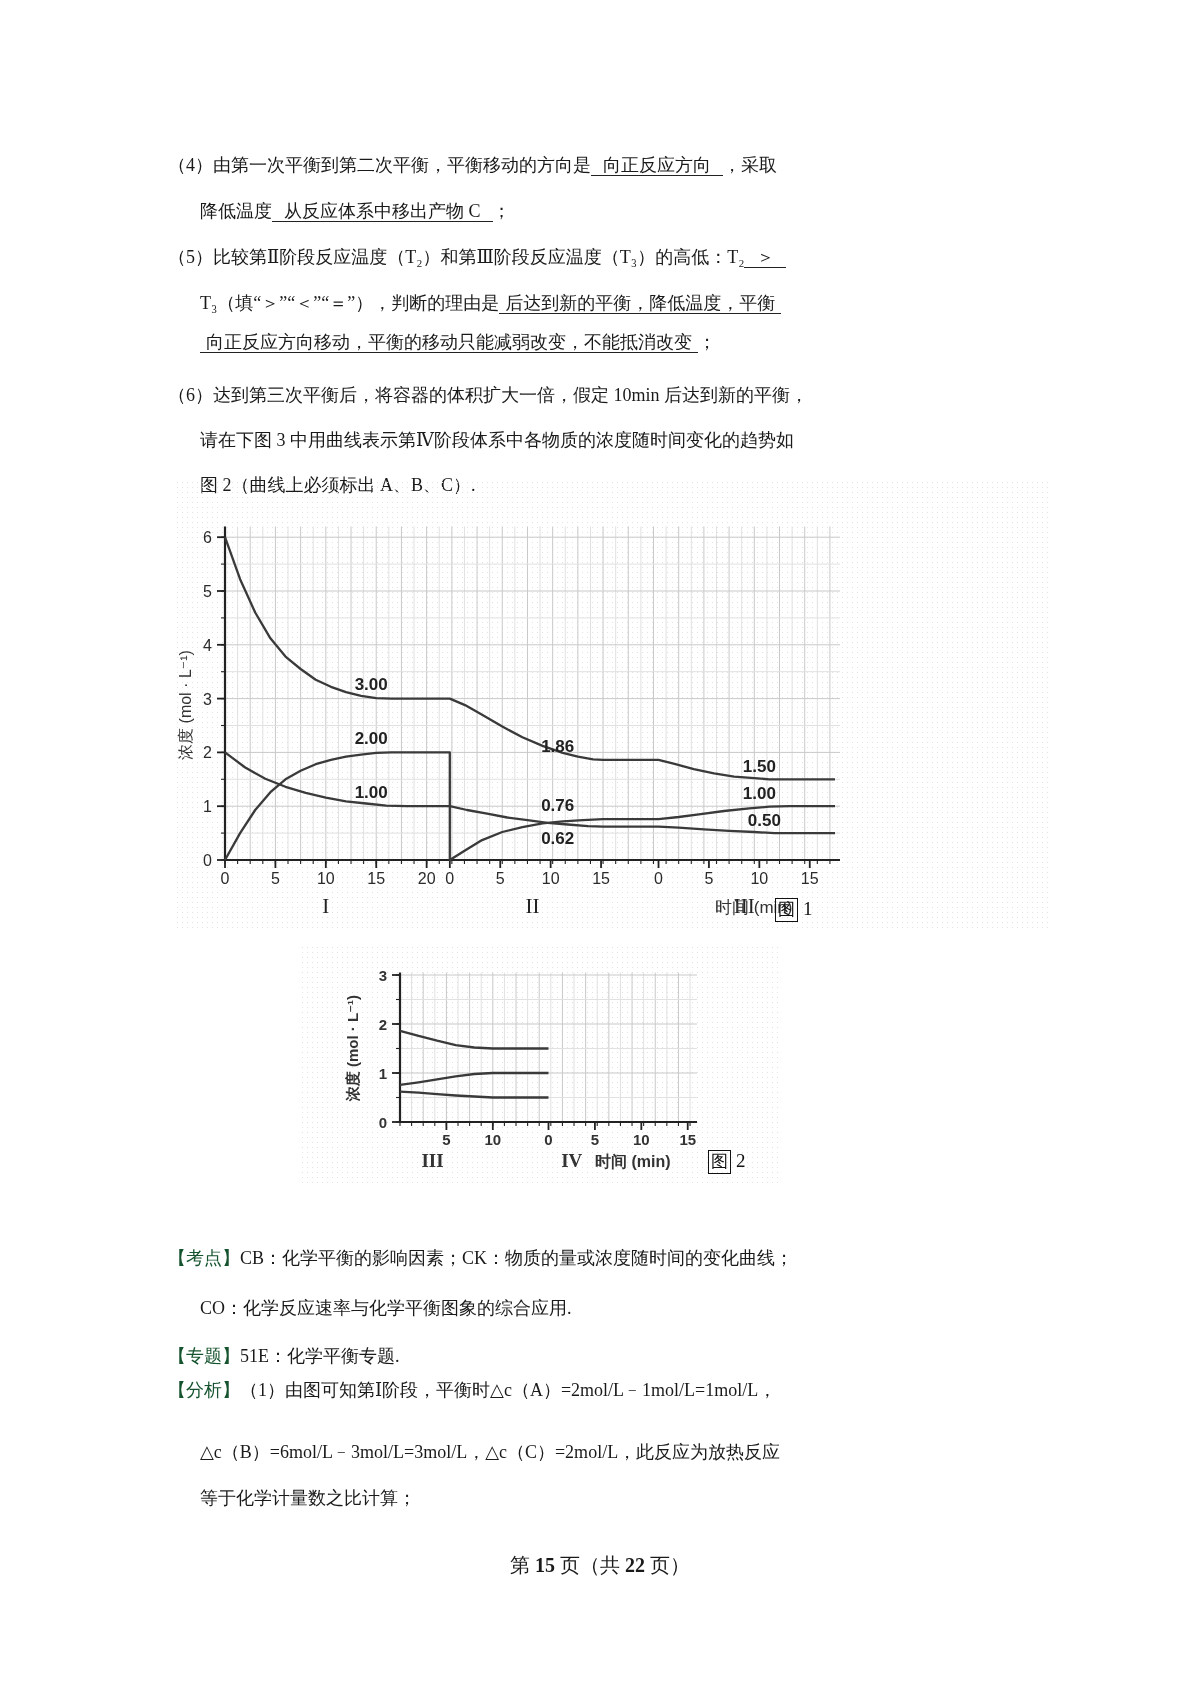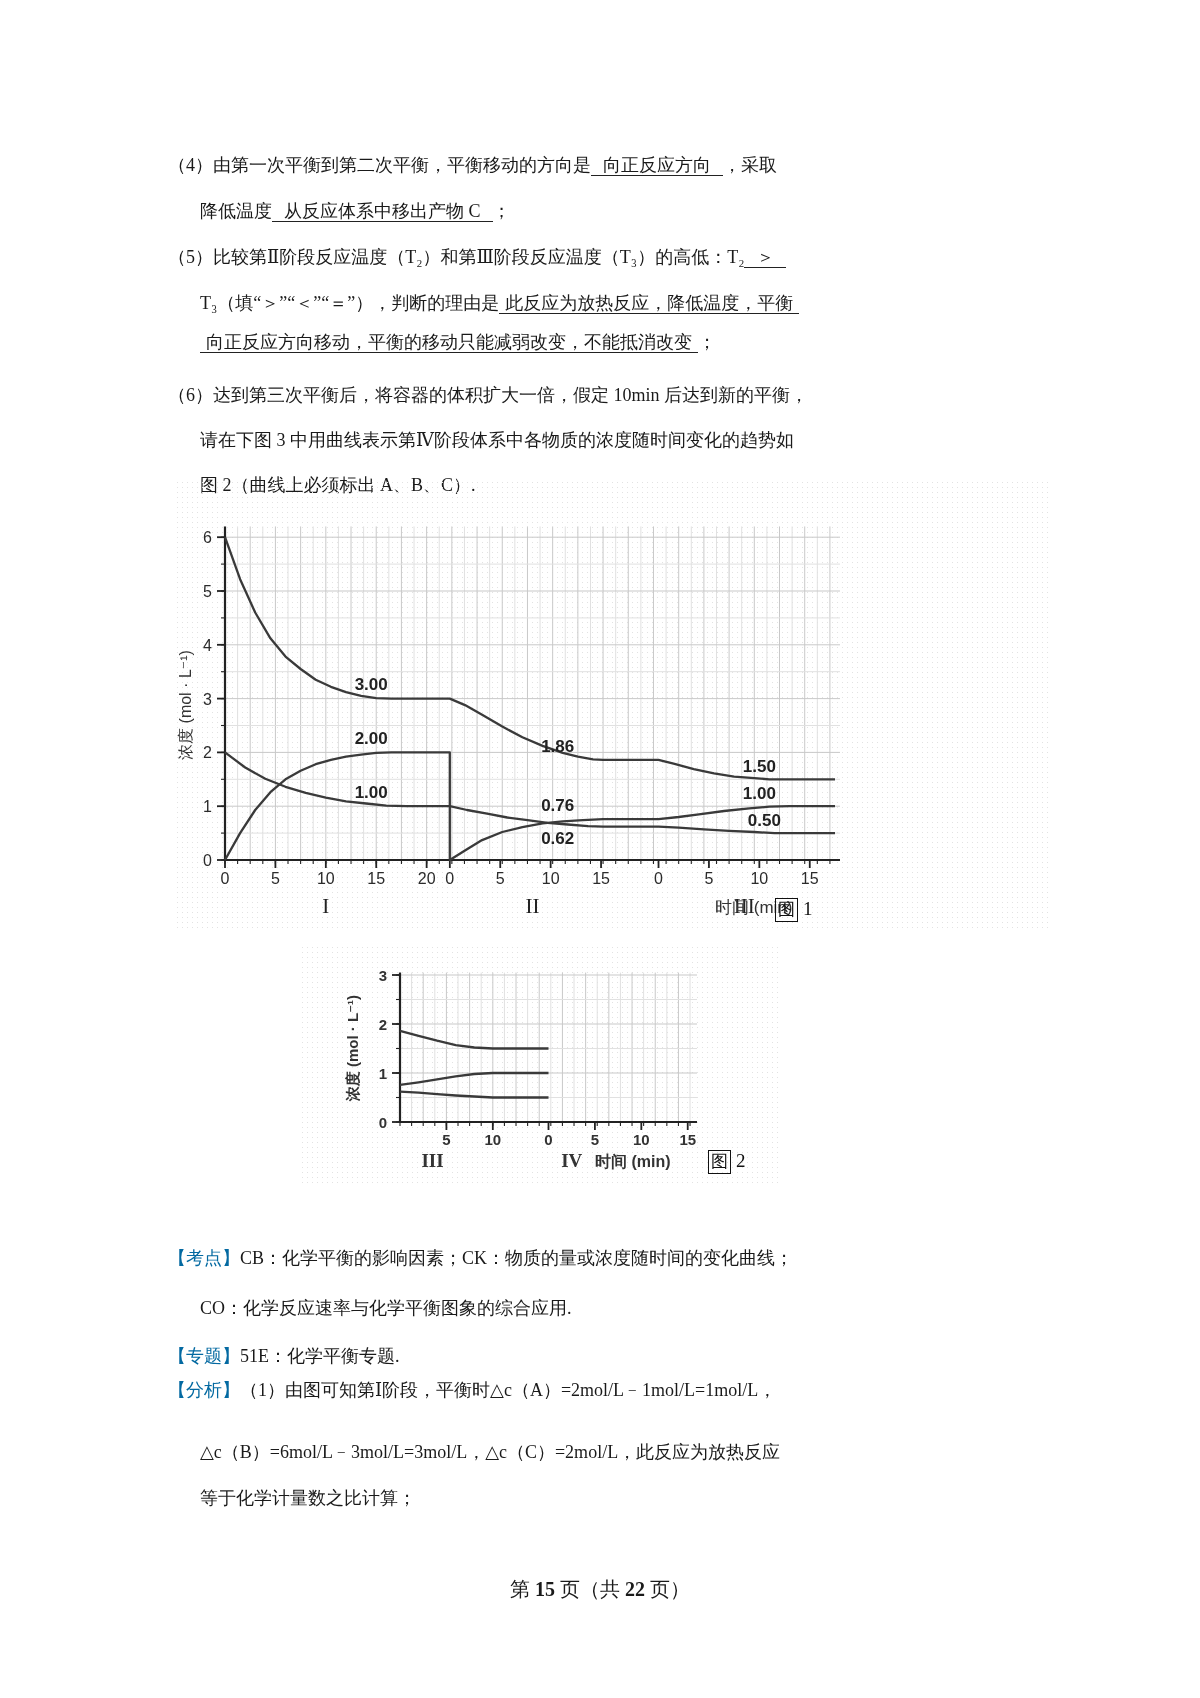--- a/index.html
+++ b/index.html
@@ -2,52 +2,52 @@
 <html><head>
 <meta charset="utf-8">
 <style>
   html,body{margin:0;padding:0;}
   body{width:1200px;height:1698px;position:relative;background:#ffffff;
        font-family:"Liberation Serif","DejaVu Serif",serif;color:#1a1a1a;overflow:hidden;}
   .line{position:absolute;font-size:18px;line-height:30px;white-space:nowrap;}
   .ind0{left:168px;} .ind1{left:200px;}
   .ans{border-bottom:1.6px solid #222;padding:0 12px;}
   .ans-tight{border-bottom:1.6px solid #222;padding:0 6px;}
-  .blue{color:#0369a1;}
+  .blue{color:#14532d;}
   .figure{position:absolute;
           background-image:radial-gradient(circle,#e2e2e2 0.9px,rgba(0,0,0,0) 1px);
           background-size:5px 5px;}
   #fig1{left:175px;top:480px;width:875px;height:450px;}
   #fig2{left:300px;top:945px;width:480px;height:240px;}
   svg{position:absolute;left:0;top:0;}
   svg text{font-family:"Liberation Sans","DejaVu Sans",sans-serif;fill:#2b2b2b;}
   .t1-tick{font-size:16px;}
   .t1-ann{font-size:17px;font-weight:600;fill:#222;}
   .t1-stage{font-size:21px;font-family:"Liberation Serif","DejaVu Serif",serif;fill:#222;}
   .t1-xlabel{font-size:17px;fill:#333;}
   .t1-ylabel{font-size:16px;fill:#333;}
   .t2-tick{font-size:15px;font-weight:700;fill:#333;}
   .t2-stage{font-size:19px;font-weight:600;font-family:"Liberation Serif","DejaVu Serif",serif;fill:#333;}
   .t2-xlabel{font-size:16px;font-weight:700;fill:#333;}
   .t2-ylabel{font-size:15px;font-weight:700;fill:#333;}
   .fig-caption{position:absolute;font-size:19px;white-space:nowrap;color:#111;}
   .cap-box{display:inline-block;border:1.6px solid #111;padding:0 2px;line-height:22px;font-size:17px;margin-right:5px;}
-  #footer{position:absolute;left:0;top:1552px;width:1200px;text-align:center;font-size:20px;margin-top:24px;}
+  #footer{position:absolute;left:0;top:1552px;width:1200px;text-align:center;font-size:20px;}
   #footer b{font-family:"Liberation Serif","DejaVu Serif",serif;}
 </style>
 </head>
 <body>
 
 <div class="line ind0" style="top:150px"><span>（4）由第一次平衡到第二次平衡，平衡移动的方向是</span><span class="ans">向正反应方向</span><span>，采取</span></div>
 
 <div class="line ind1" style="top:196px"><span>降低温度</span><span class="ans">从反应体系中移出产物 C</span><span>；</span></div>
 
 <div class="line ind0" style="top:242px"><span>（5）比较第Ⅱ阶段反应温度（T₂）和第Ⅲ阶段反应温度（T₃）的高低：T₂</span><span class="ans">＞</span></div>
 
-<div class="line ind1" style="top:288px"><span>T₃（填“＞”“＜”“＝”），判断的理由是</span><span class="ans-tight">此反应为放热反应，降低温度，平衡</span></div>
+<div class="line ind1" style="top:288px"><span>T₃（填“＞”“＜”“＝”），判断的理由是</span><span class="ans-tight">后达到新的平衡，降低温度，平衡</span></div>
 
 <div class="line ind1" style="top:327px"><span class="ans-tight">向正反应方向移动，平衡的移动只能减弱改变，不能抵消改变</span><span>；</span></div>
 
 <div class="line ind0" style="top:380px">（6）达到第三次平衡后，将容器的体积扩大一倍，假定 10min 后达到新的平衡，</div>
 <div class="line ind1" style="top:425px">请在下图 3 中用曲线表示第Ⅳ阶段体系中各物质的浓度随时间变化的趋势如</div>
 <div class="line ind1" style="top:470px">图 2（曲线上必须标出 A、B、C）.</div>
 
 <div id="fig1" class="figure">
   <svg id="chart1-svg" width="875" height="450" viewBox="0 0 875 450">
       <line x1="50" y1="46.44" x2="50" y2="380" stroke="#c9c9c9" stroke-width="1"></line>

